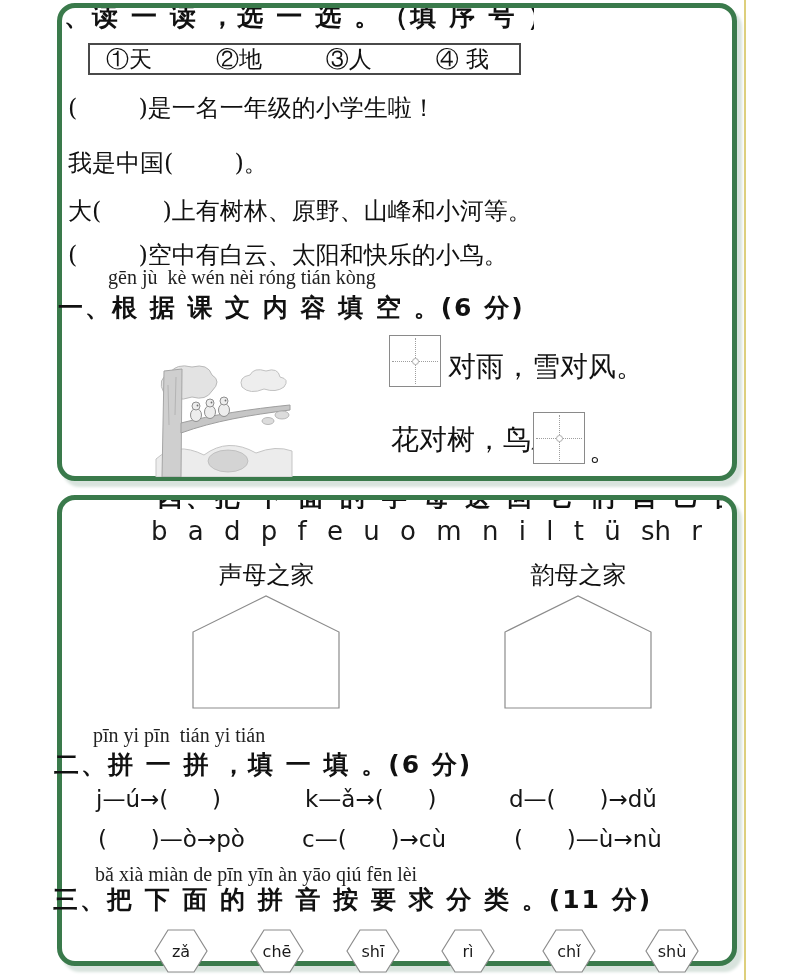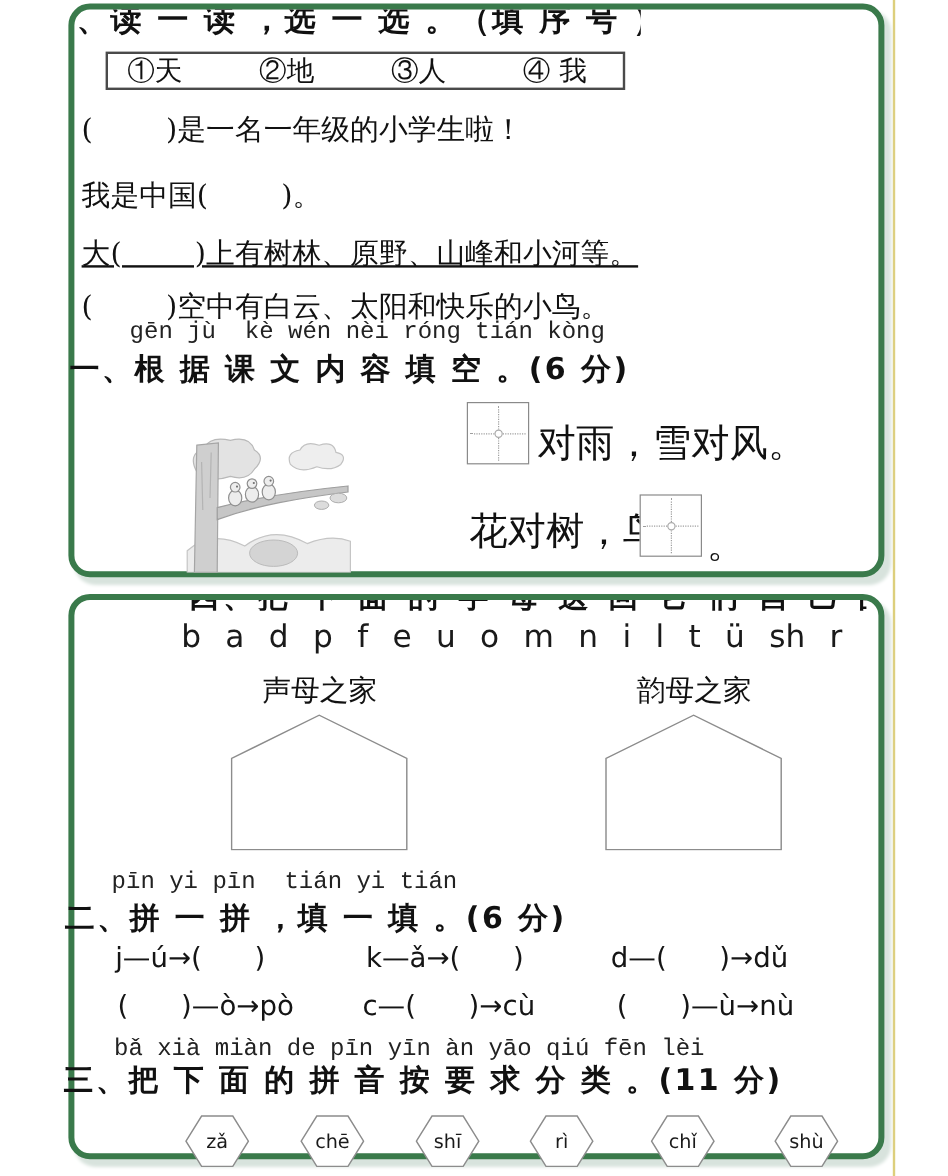--- a/index.html
+++ b/index.html
@@ -20,34 +20,34 @@
   .panel1 .title-clip .t{margin-top:-9px;font-weight:700;font-size:26px;letter-spacing:2px;white-space:pre;
         font-family:"DejaVu Sans","Liberation Sans",sans-serif;}
   .panel2 .title-clip{left:95px;top:0;width:565px;height:9px;}
   .panel2 .title-clip .t{margin-top:-19px;font-weight:700;font-size:25px;letter-spacing:4px;white-space:pre;}
 
   
   .options-box{left:26px;top:35px;width:433px;height:32px;border:2px solid #4a4a4a;background:#fff;
         display:flex;justify-content:space-between;align-items:center;padding:0 30px 0 16px;box-sizing:border-box;
         font-size:23px;font-family:"DejaVu Serif","Liberation Serif",serif;}
   .sentence{font-size:24px;font-family:"DejaVu Serif","Liberation Serif",serif;white-space:pre;}
-  .s1{left:6px;top:84px;} .s2{left:6px;top:139px;} .s3{left:6px;top:187px;text-decoration:underline;} .s4{left:6px;top:231px;}
-  .pinyin{font-size:20px;color:#222;white-space:pre;font-family:Liberation Mono, monospace;}
+  .s1{left:6px;top:84px;} .s2{left:6px;top:139px;} .s3{left:6px;top:187px;} .s4{left:6px;top:231px;}
+  .pinyin{font-size:20px;color:#222;white-space:pre;font-family:Liberation Serif, serif;}
   .heading{font-weight:700;font-size:25px;letter-spacing:2px;white-space:pre;
         font-family:"DejaVu Sans","Liberation Sans",sans-serif;}
   .py1{left:46px;top:258px;} .h1{left:-4px;top:283px;}
   .illus{left:92px;top:357px;width:140px;height:112px;}
 
   .tian{width:52px;height:52px;border:1px solid #8a8a8a;background:#fff;box-sizing:border-box;}
   .tian i{position:absolute;display:block;}
   .tian .h{left:2px;right:2px;top:50%;border-top:1px dotted #9e9e9e;}
   .tian .v{top:2px;bottom:2px;left:50%;border-left:1px dotted #9e9e9e;}
   .tian .c{left:50%;top:50%;width:5px;height:5px;margin:-3px 0 0 -3px;border:1px solid #ababab;border-radius:50%;background:#fff;}
   .tianA{left:327px;top:327px;} .tianB{left:471px;top:404px;}
-  .rhyme{font-size:32px;font-family:"DejaVu Serif","Liberation Serif",serif;white-space:pre;}
+  .rhyme{font-size:28px;font-family:"DejaVu Serif","Liberation Serif",serif;white-space:pre;}
   .l1{left:386px;top:340px;} .l2{left:329px;top:413px;} .l2p{left:527px;top:424px;}
 
   
   .letters-row{left:89px;top:16px;width:551px;display:flex;justify-content:space-between;
         font-size:26px;color:#1a1a1a;}
   .house-label{top:59px;width:105px;text-align:center;font-size:24px;
         font-family:"DejaVu Serif","Liberation Serif",serif;}
   .hl{left:152px;} .hr{left:464px;}
   .house{top:93px;width:148px;height:116px;}
   .houseL{left:130px;} .houseR{left:442px;}

